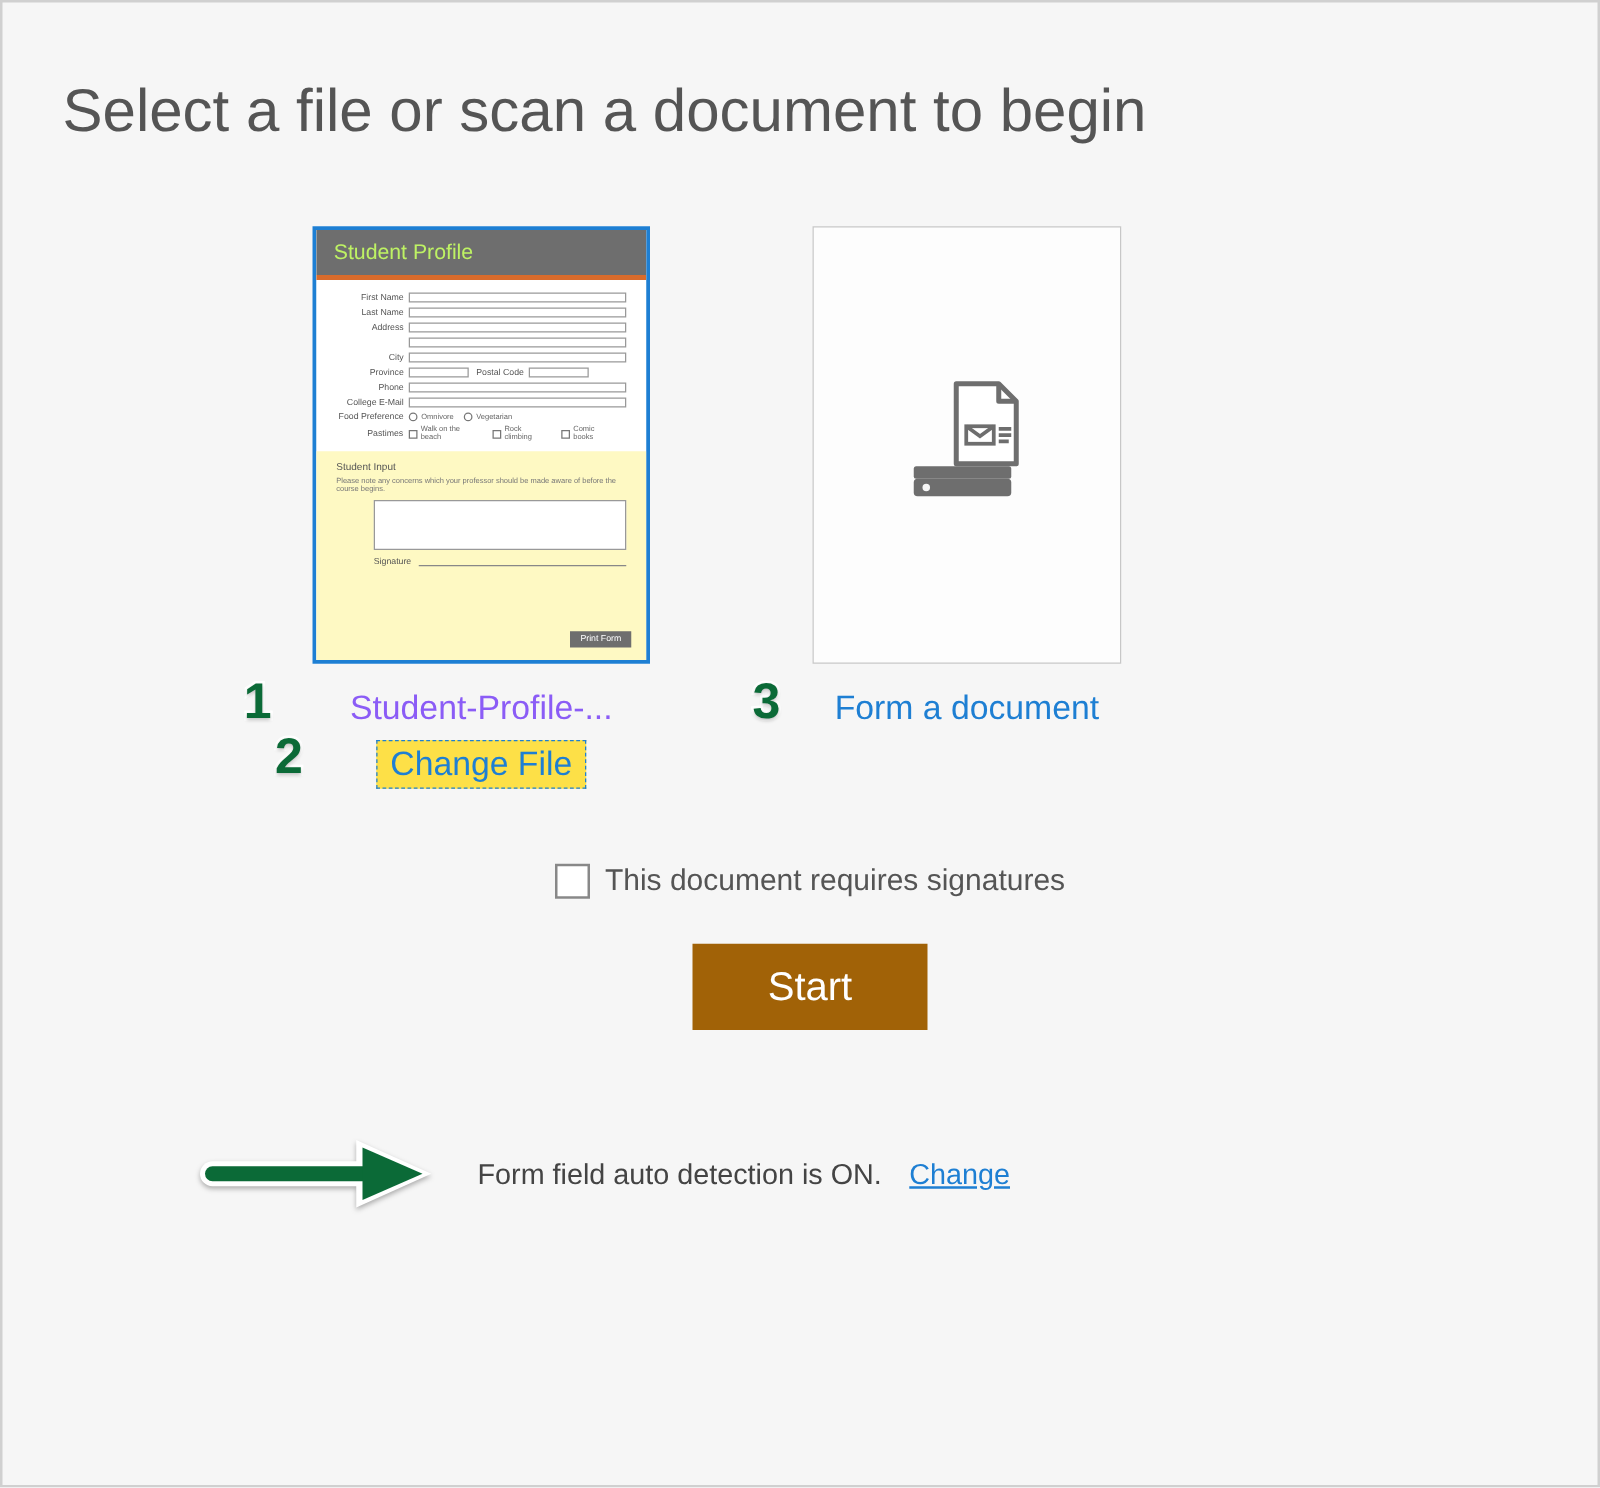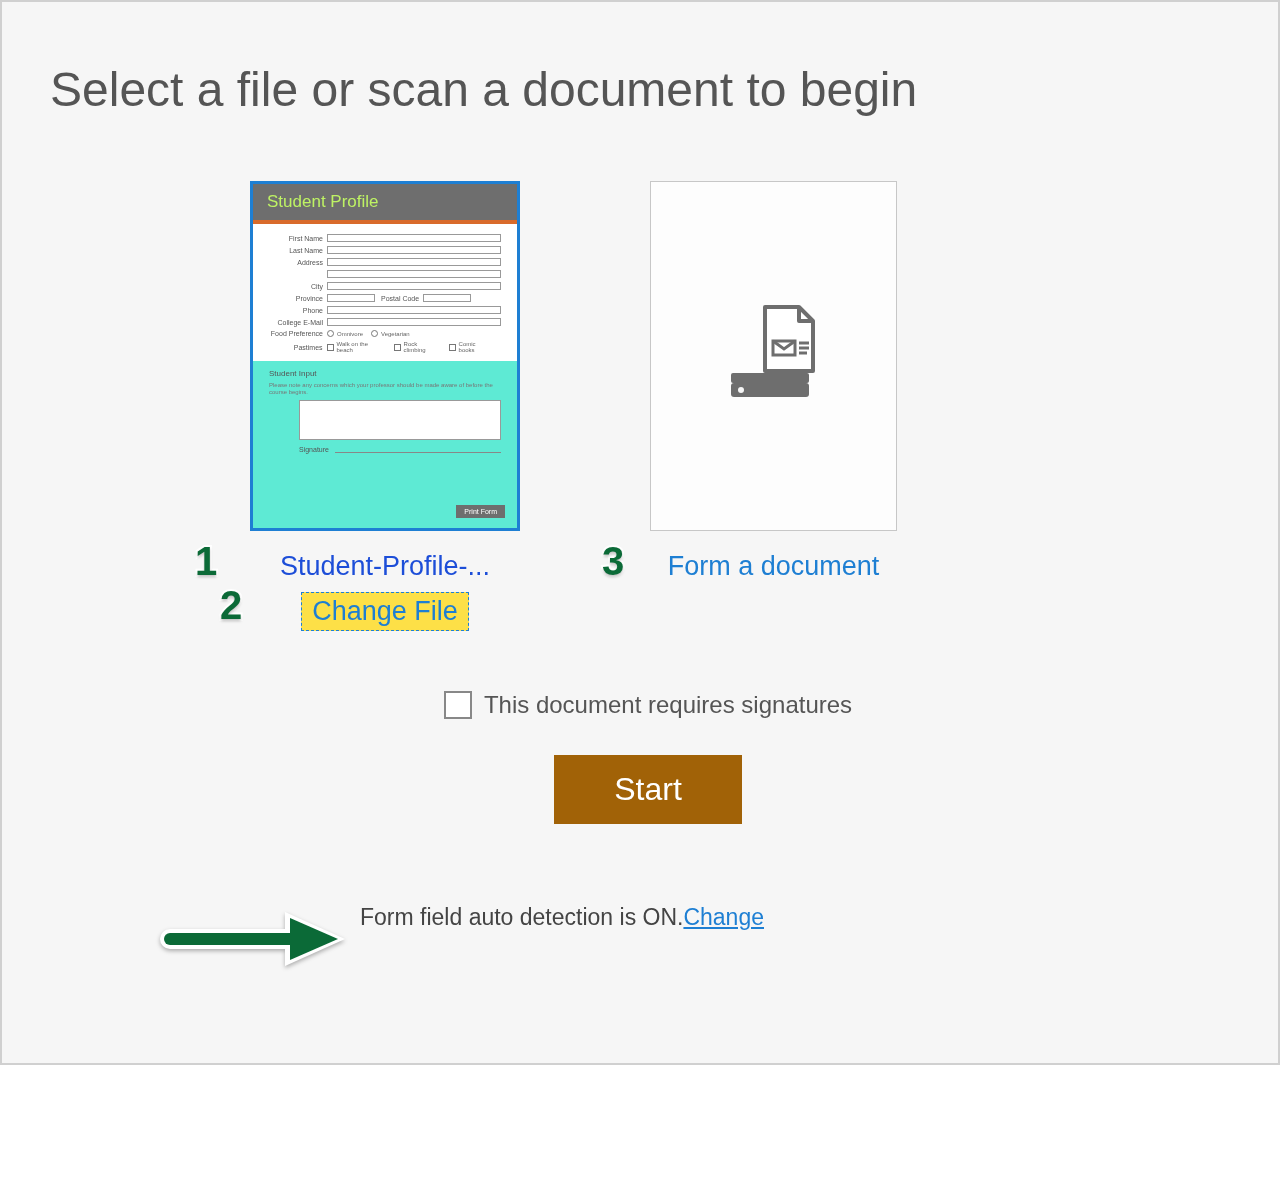--- a/index.html
+++ b/index.html
@@ -1,20 +1,20 @@
 <!DOCTYPE html>
 <html><head>
 <meta charset="utf-8">
 <style>
   * { box-sizing: border-box; margin: 0; padding: 0; }
   html, body { width: 1280px; height: 1190px; font-family: -apple-system, "Segoe UI", Helvetica, Arial, sans-serif; color: #333; background: #fff; }
   .frame {
     position: relative;
     width: 1280px;
-    height: 1065px;
+    height: 1190px;
     border: 2px solid #d0d0d0;
     background: #f6f6f6;
     padding: 60px 32px 48px 48px;
   }
   .title {
     font-size: 48px;
     font-weight: 400;
     color: #555;
     margin-bottom: 64px;
   }
@@ -58,41 +58,41 @@
   .thumb .formarea { padding: 10px 16px 4px 16px; flex: 0 0 auto; }
   .trow { display: flex; align-items: center; margin-bottom: 4px; }
   .tlbl { width: 58px; text-align: right; font-size: 7px; padding-right: 4px; color: #555; }
   .tbx { flex: 1; height: 8px; border: 1px solid #999; }
   .tbx.sm { flex: 0 0 48px; }
   .space { width: 6px; }
   .trad { width: 7px; height: 7px; border: 1px solid #777; border-radius: 50%; margin-right: 3px; }
   .tchk { width: 7px; height: 7px; border: 1px solid #777; margin-right: 3px; }
   .tsm { font-size: 6px; margin-right: 8px; }
   .thumb .lower {
-    background: #5eead4;
+    background: #fef9c3;
     flex: 1;
     padding: 8px 16px 10px 16px;
     display: flex;
     flex-direction: column;
     position: relative;
   }
   .lower .lh { font-size: 8px; color: #555; margin-bottom: 4px; }
   .lower .desc { font-size: 6px; color: #777; margin-bottom: 4px; line-height: 1.2; }
   .lower .bigbox { height: 40px; border: 1px solid #999; background: #fff; margin: 0 0 6px 30px; }
   .lower .sigrow { display: flex; align-items: flex-end; margin-left: 30px; }
   .lower .sigrow .sl { font-size: 7px; color: #555; margin-right: 6px; }
   .lower .sigrow .sline { flex: 1; border-bottom: 1px solid #888; }
   .lower .pbtn {
     position: absolute; right: 12px; bottom: 10px;
     background: #6e6e6e; color: #fff; font-size: 7px; padding: 3px 8px;
   }
 
   .file-name {
     font-size: 27px;
-    color: #1d4ed8;
+    color: #8b5cf6;
     margin-top: 20px;
   }
   .change-file {
     font-size: 27px;
     color: #1e7fd3;
     border: 1px dashed #1e7fd3;
     padding: 3px 10px;
     margin-top: 10px;
     cursor: pointer;
     background: #fde047;
@@ -160,21 +160,22 @@
     font-size: 32px;
     font-weight: 500;
     padding: 16px 60px;
     border: none;
     cursor: pointer;
   }
 
   
   .det-row {
     display: flex;
-    align-items: flex-start;
+    align-items: center;
+    gap: 22px;
     padding-left: 110px;
     padding-top: 20px;
   }
   .det-text { font-size: 23px; color: #444; }
   .det-link { font-size: 23px; color: #1e7fd3; cursor: pointer; text-decoration: underline; }
 
   .arrow {
     filter: drop-shadow(0 2px 2px rgba(0,0,0,0.3));
   }
 

